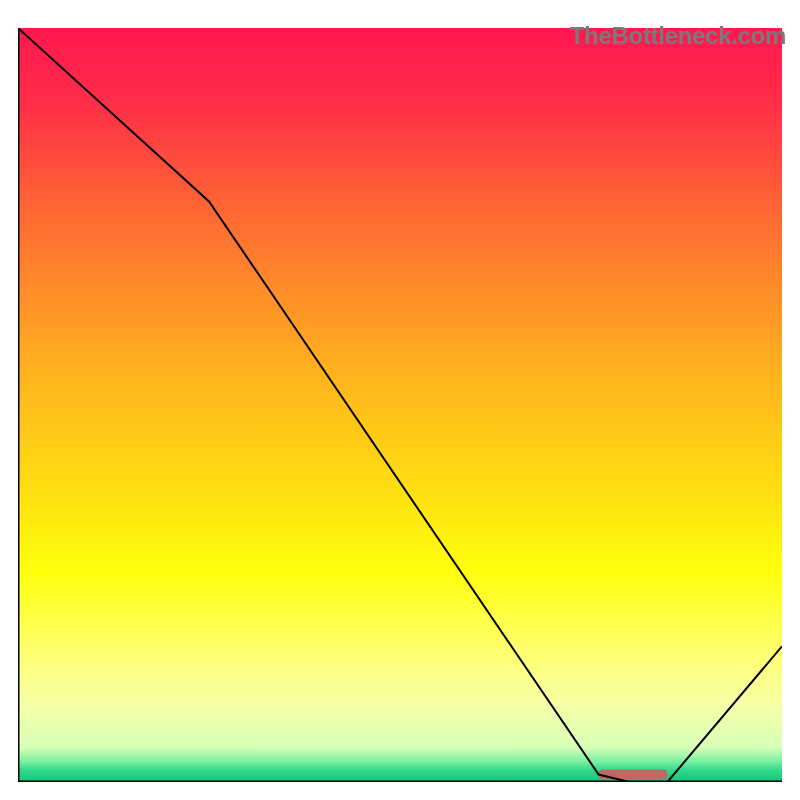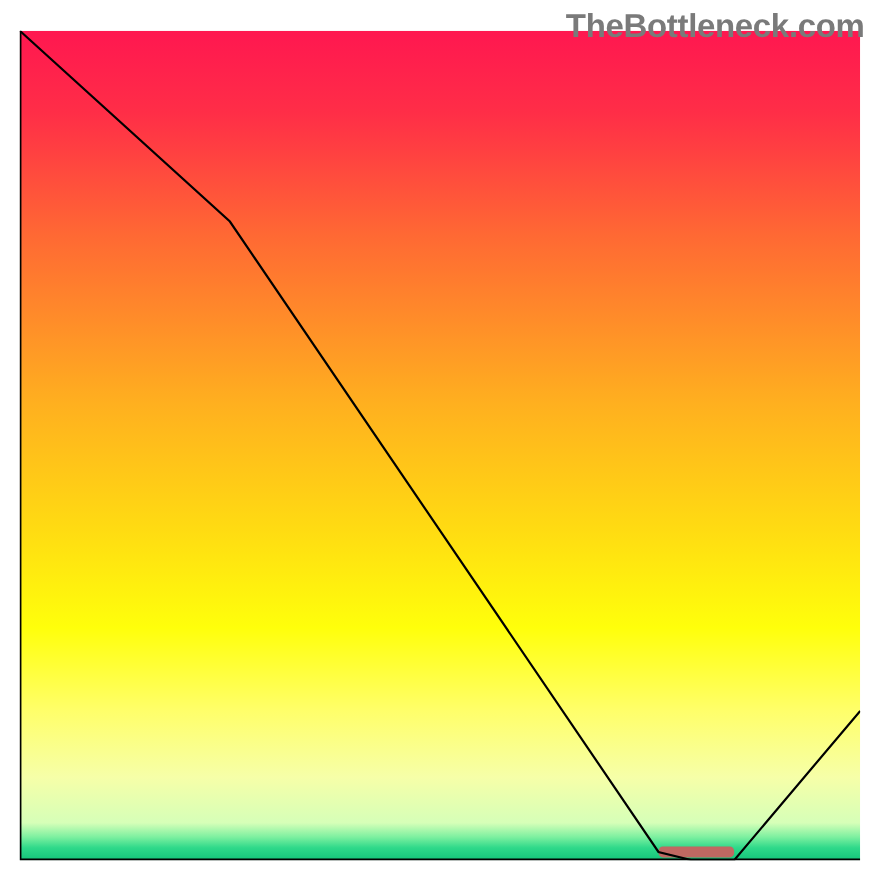--- a/index.html
+++ b/index.html
@@ -11,23 +11,23 @@
     font-family: Arial, Helvetica, sans-serif;
     position: relative;
   }
   .chart-container {
     position: relative;
     width: 800px;
     height: 800px;
   }
   .watermark {
     position: absolute;
-    top: 8px;
+    top: 22px;
     right: 14px;
-    font-size: 30px;
+    font-size: 24px;
     font-weight: bold;
     color: #7a7a7a;
     letter-spacing: -0.3px;
     z-index: 3;
   }
   .plot-area {
     position: absolute;
     left: 18px;
     top: 28px;
     width: 764px;

